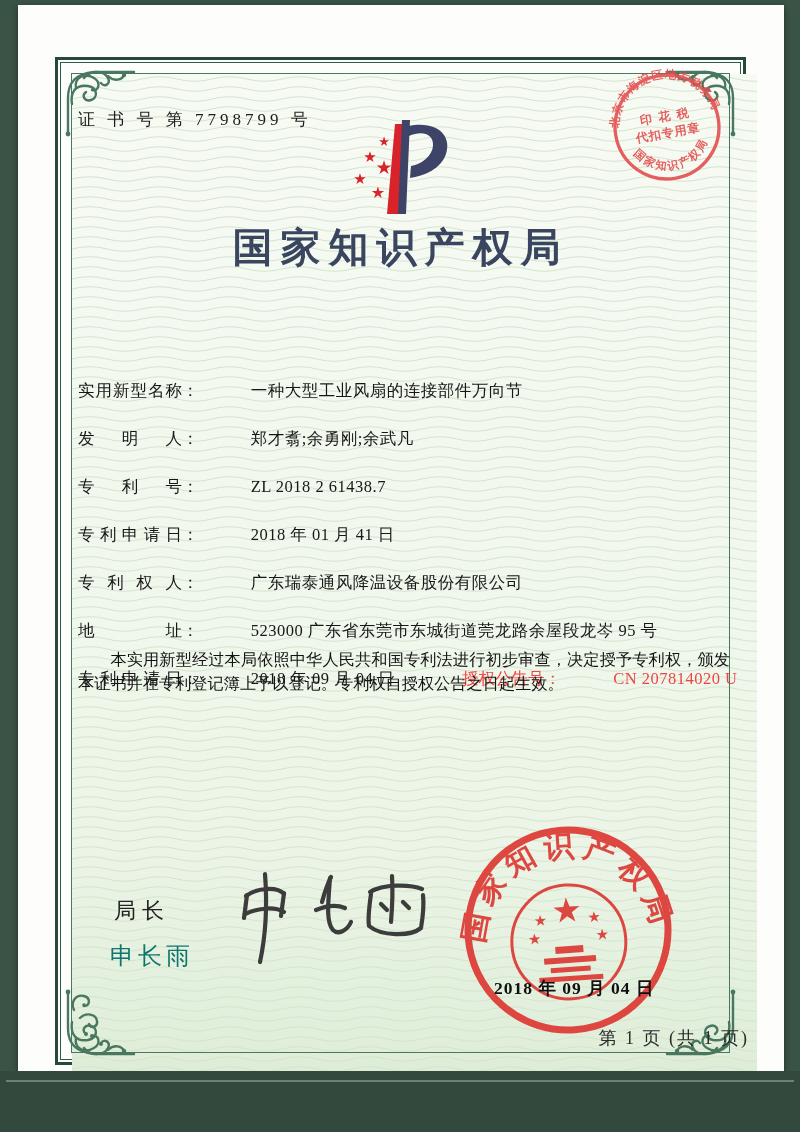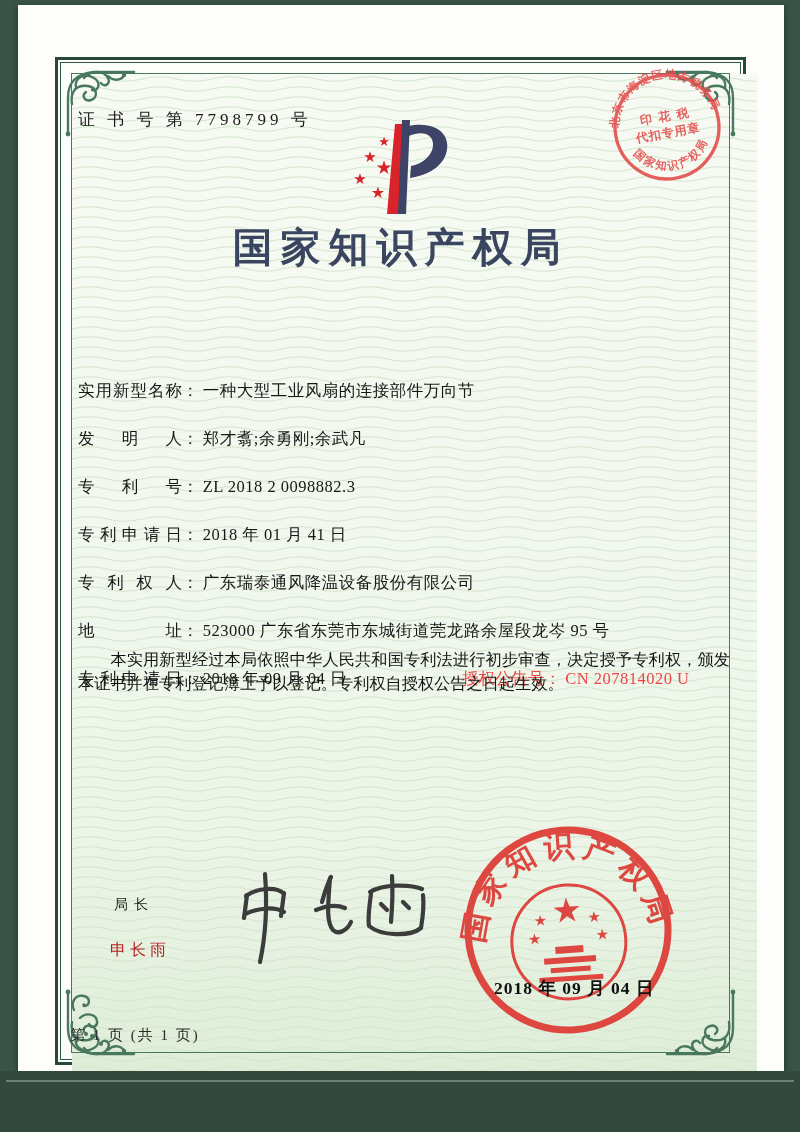--- a/index.html
+++ b/index.html
@@ -45,43 +45,43 @@
     font-size:40px;font-weight:bold;color:#3a4560;letter-spacing:8px;
   }
 
   .fields{position:absolute;left:20px;top:258px;width:645px;}
   .frow{position:absolute;left:0;font-size:16.5px;color:#171717;white-space:nowrap;}
   .flabel{
     display:inline-block;width:104px;text-align:justify;text-align-last:justify;
     vertical-align:top;
   }
   .fcolon{display:inline-block;}
-  .fvalue{letter-spacing:.5px;}
+  .fvalue{letter-spacing:.5px;margin-left:48px;}
   .frow2{position:absolute;font-size:16.5px;color:#ef4444;white-space:nowrap;}
 
   .body-text{
     position:absolute;left:20px;top:588px;width:652px;
     font-size:16.2px;line-height:24px;color:#131313;text-align:justify;
   }
   .body-text p{margin:0;text-indent:2em;}
 
-  .sig-title{position:absolute;left:56px;top:836px;font-size:14px;color:#222;letter-spacing:6px;}
-  .sig-name{position:absolute;left:52px;top:880px;font-size:16px;color:#b91c1c;letter-spacing:4px;}
+  .sig-title{position:absolute;left:56px;top:836px;font-size:22px;color:#222;letter-spacing:6px;}
+  .sig-name{position:absolute;left:52px;top:880px;font-size:24px;color:#0f766e;letter-spacing:4px;}
   .sig-script{position:absolute;left:160px;top:800px;width:230px;height:115px;}
 
   .main-seal{position:absolute;left:400px;top:760px;width:220px;height:220px;transform:rotate(-4deg);opacity:.93;}
   .seal-date{
     position:absolute;left:436px;top:916px;font-size:17.5px;color:#101010;
     letter-spacing:1px;font-weight:bold;white-space:nowrap;
   }
   .tax-seal{position:absolute;left:542px;top:0px;width:134px;height:134px;transform:rotate(-10deg);opacity:.9;}
 
   .footer{
-    position:absolute;left:12px;top:966px;width:100%;text-align:left;
-    font-size:15px;color:#2b2b2b;letter-spacing:2px;
+    position:absolute;left:6px;top:966px;width:100%;text-align:right;
+    font-size:18px;color:#2b2b2b;letter-spacing:2px;
   }
 </style>
 </head>
 <body>
 
 <div class="page">
   <div class="outer-frame">
     <div class="thin-line"></div>
 
     <svg class="guilloche" width="100%" height="100%" preserveAspectRatio="none">
@@ -182,21 +182,21 @@
         <div class="frow" style="top:62px">
           <span class="flabel">实用新型名称</span><span class="fcolon">：</span>
           <span class="fvalue">一种大型工业风扇的连接部件万向节</span>
         </div>
         <div class="frow" style="top:110px">
           <span class="flabel">发明人</span><span class="fcolon">：</span>
           <span class="fvalue">郑才翥;余勇刚;余武凡</span>
         </div>
         <div class="frow" style="top:158px">
           <span class="flabel">专利号</span><span class="fcolon">：</span>
-          <span class="fvalue">ZL 2018 2 0098882.3</span>
+          <span class="fvalue">ZL 2018 2 61438.7</span>
         </div>
         <div class="frow" style="top:206px">
           <span class="flabel">专利申请日</span><span class="fcolon">：</span>
           <span class="fvalue">2018 年 01 月 41 日</span>
         </div>
         <div class="frow" style="top:254px">
           <span class="flabel">专利权人</span><span class="fcolon">：</span>
           <span class="fvalue">广东瑞泰通风降温设备股份有限公司</span>
         </div>
         <div class="frow" style="top:302px">

